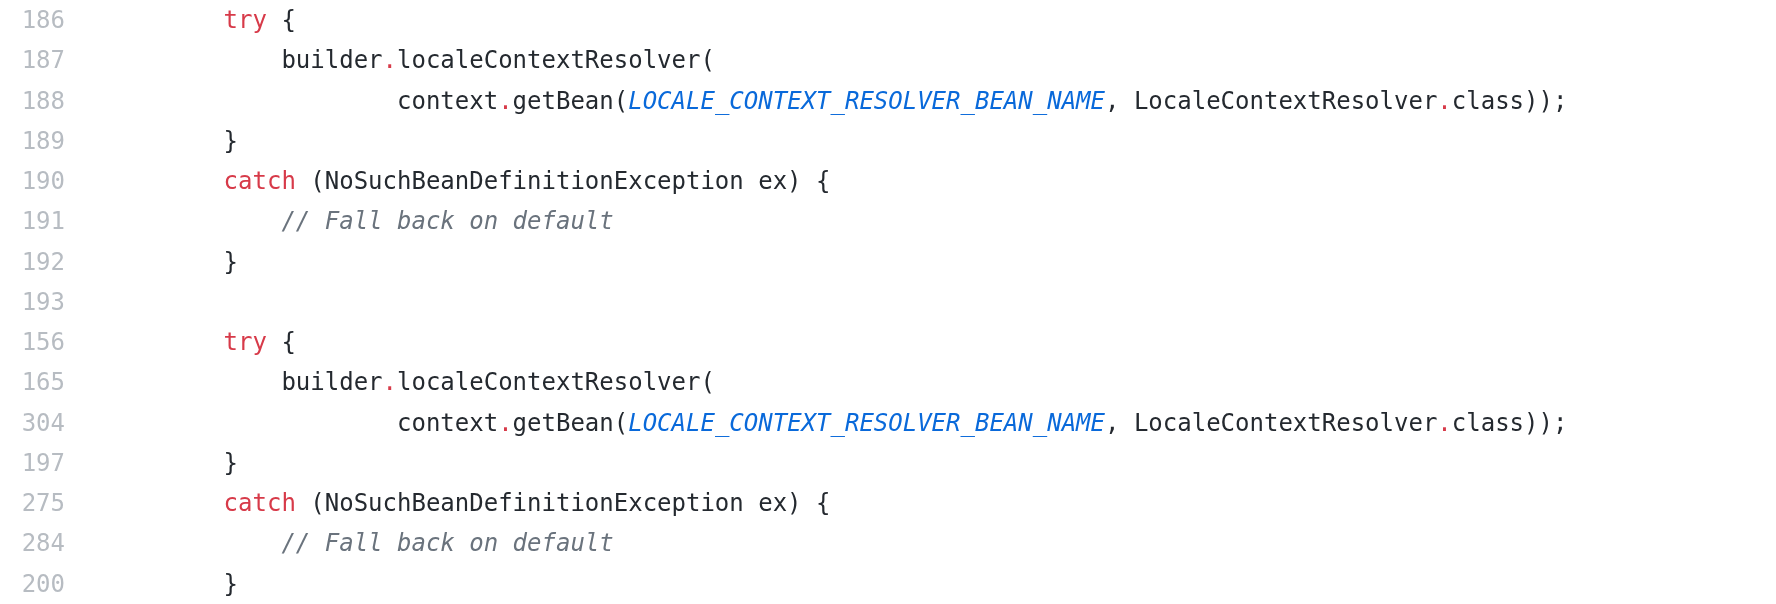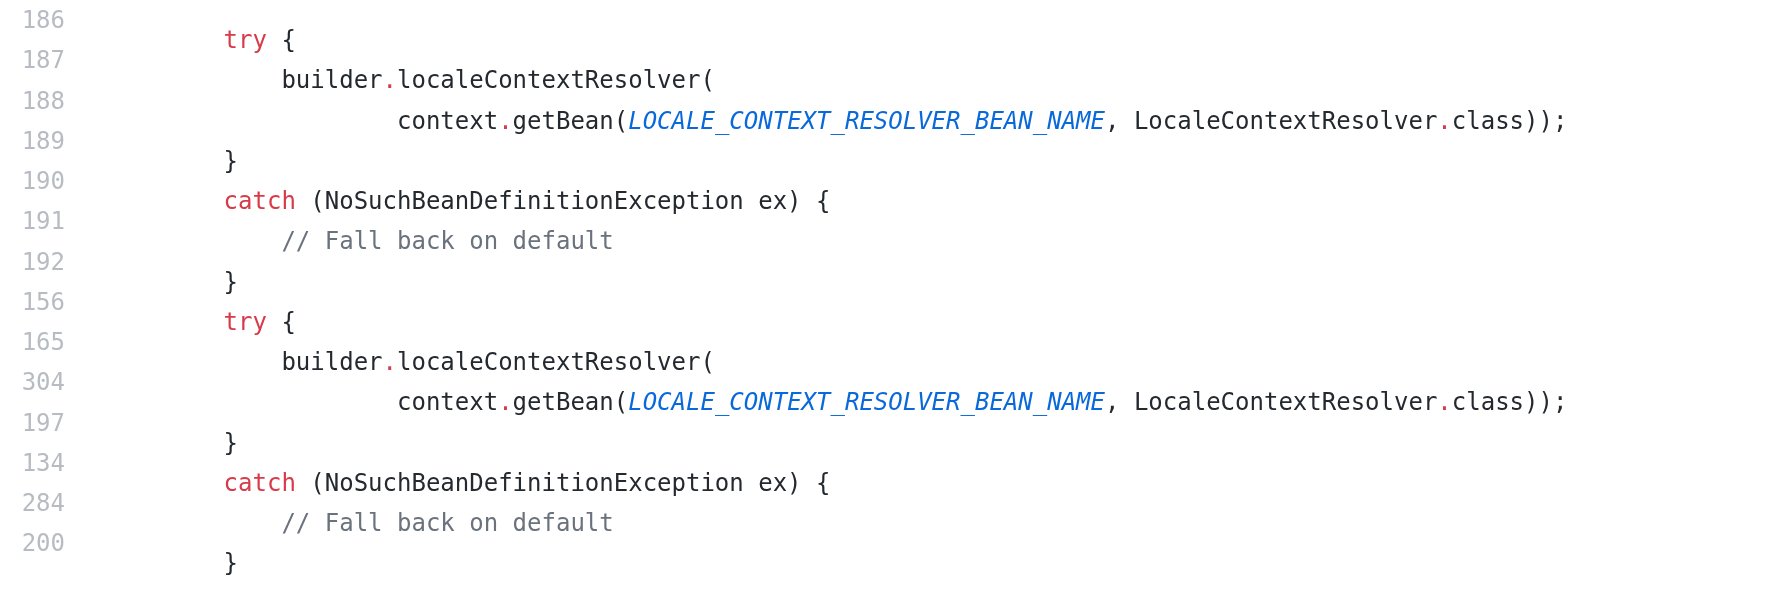--- a/index.html
+++ b/index.html
@@ -30,26 +30,25 @@
     width: 65px;
     text-align: right;
     color: var(--line-number, #b7bcc2);
     cursor: pointer;
     user-select: none;
   }
   .code {
     padding-left: 43px;
     white-space: pre;
     color: var(--plain, #24292f);
-    margin-top: 20px;
   }
   .tok-plain        { color: var(--plain, #24292f); }
   .tok-keyword      { color: var(--keyword, #d73a49); }
   .tok-dot          { color: var(--dot, #d73a49); }
-  .tok-comment      { color: var(--comment, #6a737d); }
+  .tok-comment      { color: var(--comment, #6a737d); font-style: italic; }
   .tok-constant_link {
     color: var(--constant-link, #0969da);
     cursor: pointer;
     font-style: italic;
   }
 </style>
 </head>
 <body>
 
 <div class="code-view">
@@ -82,20 +81,24 @@
   <div class="line">
     <span class="num">191</span>
     <span class="code"><span class="tok-plain">            </span><span class="tok-comment">// Fall back on default</span></span>
   </div>
 
   <div class="line">
     <span class="num">192</span>
     <span class="code"><span class="tok-plain">        }</span></span>
   </div>
 
+  <div class="line">
+    <span class="num">193</span>
+    <span class="code"></span>
+  </div>
 
   <div class="line">
     <span class="num">156</span>
     <span class="code"><span class="tok-plain">        </span><span class="tok-keyword">try</span><span class="tok-plain"> {</span></span>
   </div>
 
   <div class="line">
     <span class="num">165</span>
     <span class="code"><span class="tok-plain">            builder</span><span class="tok-dot">.</span><span class="tok-plain">localeContextResolver(</span></span>
   </div>
@@ -104,21 +107,21 @@
     <span class="num">304</span>
     <span class="code"><span class="tok-plain">                    context</span><span class="tok-dot">.</span><span class="tok-plain">getBean(</span><span class="tok-constant_link">LOCALE_CONTEXT_RESOLVER_BEAN_NAME</span><span class="tok-plain">, LocaleContextResolver</span><span class="tok-dot">.</span><span class="tok-plain">class));</span></span>
   </div>
 
   <div class="line">
     <span class="num">197</span>
     <span class="code"><span class="tok-plain">        }</span></span>
   </div>
 
   <div class="line">
-    <span class="num">134</span>
+    <span class="num">275</span>
     <span class="code"><span class="tok-plain">        </span><span class="tok-keyword">catch</span><span class="tok-plain"> (NoSuchBeanDefinitionException ex) {</span></span>
   </div>
 
   <div class="line">
     <span class="num">284</span>
     <span class="code"><span class="tok-plain">            </span><span class="tok-comment">// Fall back on default</span></span>
   </div>
 
   <div class="line">
     <span class="num">200</span>

